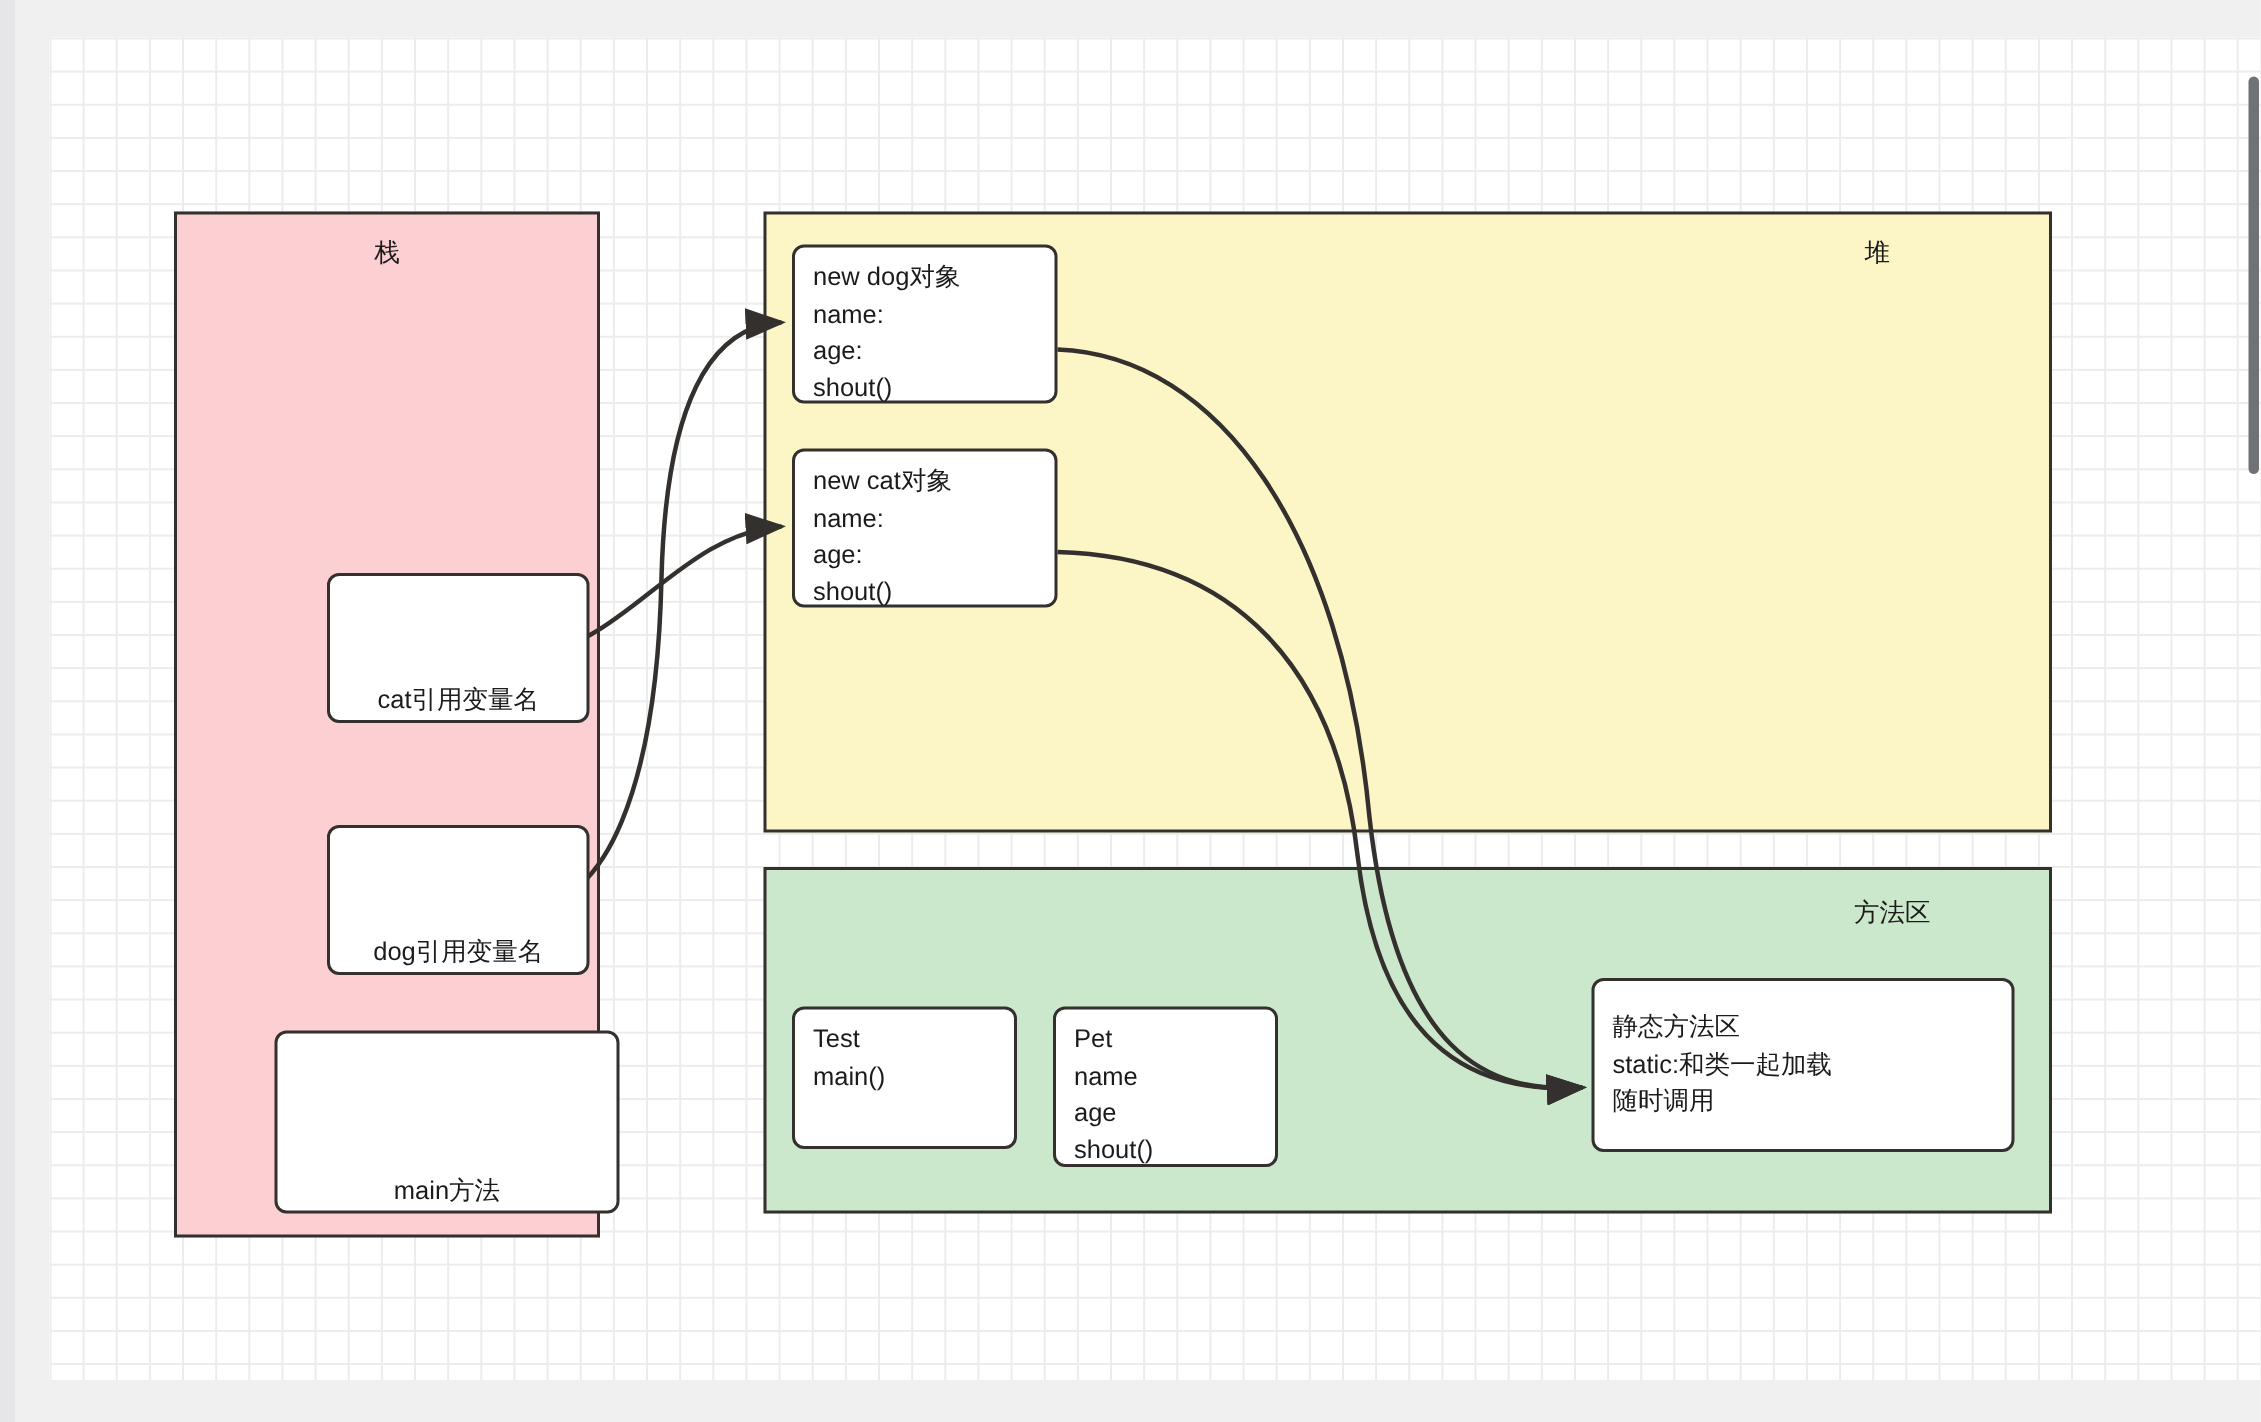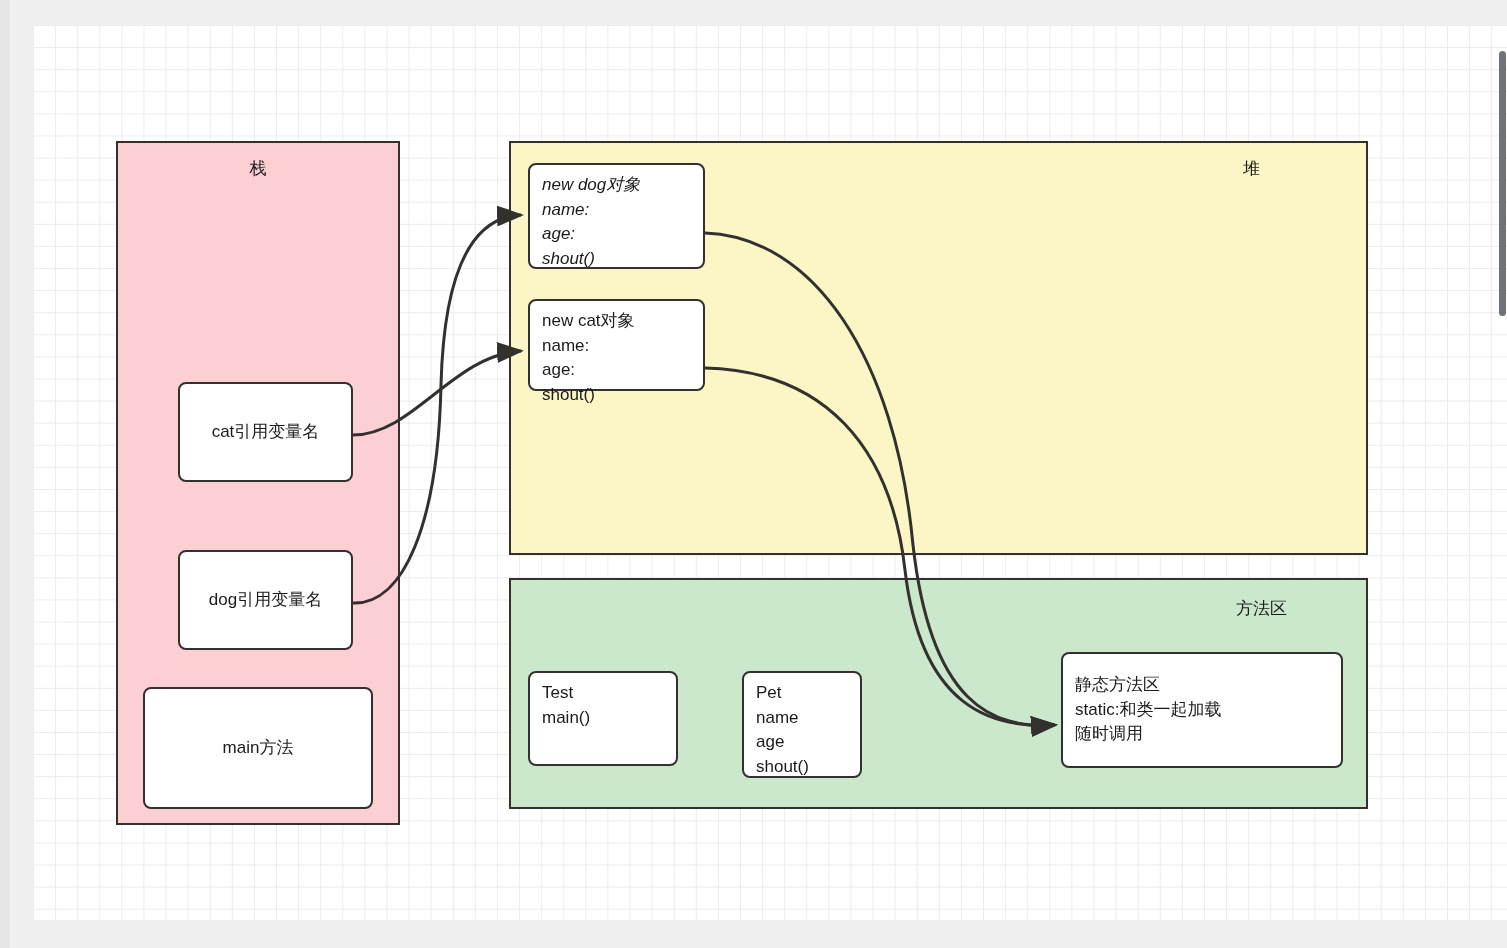--- a/index.html
+++ b/index.html
@@ -94,23 +94,24 @@
     background: #ffffff;
     border: 2.5px solid #33302e;
     border-radius: 8px;
     box-sizing: border-box;
     font-size: 17px;
     color: #1b1b1b;
     line-height: 1.45;
   }
   .node.center {
     display: flex;
-    align-items: center;
+    align-items: flex-end;
     justify-content: center;
     text-align: center;
+    margin-left: 40px;
   }
   .node.topleft {
     padding: 8px 12px;
   }
   .node-text { white-space: pre-line; }
 
   
   #note-static {
     position: absolute;
     left: 860px;
@@ -188,41 +189,41 @@
     </div>
 
     <div class="node center" id="node-main-method" style="left:110px; top:662px; width:230px; height:122px;">
       <span class="node-text">main方法</span>
     </div>
 
     <div class="node center" id="node-dog-ref" style="left:145px; top:525px; width:175px; height:100px;">
       <span class="node-text">dog引用变量名</span>
     </div>
 
-    <div class="node topleft" id="node-new-dog" style="left:495px; top:138px; width:177px; height:106px;font-style:italic;">
+    <div class="node topleft" id="node-new-dog" style="left:495px; top:138px; width:177px; height:106px;">
       <span class="node-text">new dog对象
 name:
 age:
 shout()</span>
     </div>
 
-    <div class="node topleft" id="node-new-cat" style="left:495px; top:274px; width:177px; height:92px;">
+    <div class="node topleft" id="node-new-cat" style="left:495px; top:274px; width:177px; height:106px;">
       <span class="node-text">new cat对象
 name:
 age:
 shout()</span>
     </div>
 
 
     <div class="node topleft" id="node-test-class" style="left:495px; top:646px; width:150px; height:95px;">
       <span class="node-text">Test
 main()</span>
     </div>
 
-    <div class="node topleft" id="node-pet-class" style="left:709px; top:646px; width:120px; height:107px;">
+    <div class="node topleft" id="node-pet-class" style="left:669px; top:646px; width:150px; height:107px;">
       <span class="node-text">Pet
 name
 age
 shout()</span>
     </div>
 
     <div class="node topleft" id="node-static-method-area" style="left:1028px; top:627px; width:282px; height:116px; display:flex; align-items:center;">
       <span class="node-text">静态方法区
 static:和类一起加载
 随时调用</span>

